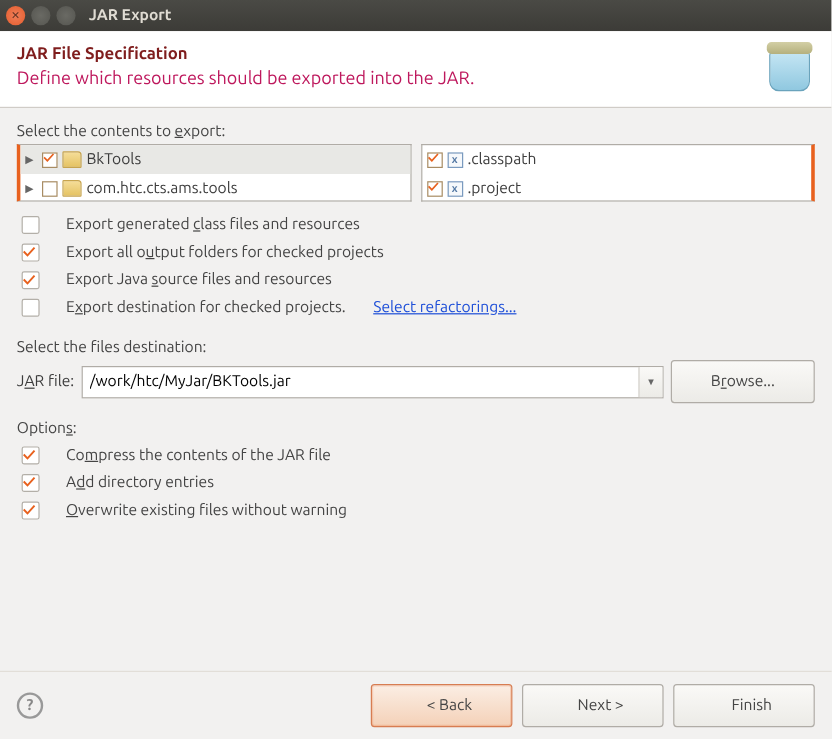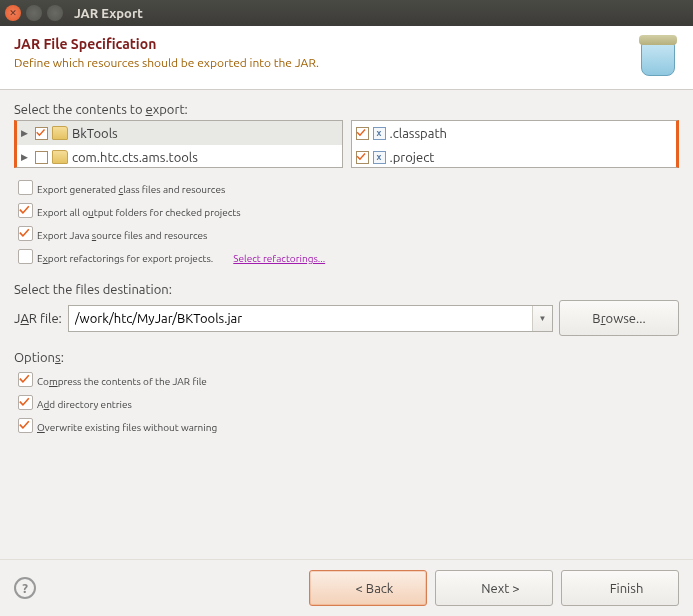--- a/index.html
+++ b/index.html
@@ -6,45 +6,45 @@
 body { background: #f2f1f0; width: 693px; height: 616px; font-size: 13px; color: #3c3c3c; overflow: hidden; }
 
 .titlebar { background: linear-gradient(#4a4a45,#3c3b37); height: 26px; display: flex; align-items: center; padding: 0 5px; }
 .wbtn { width: 16px; height: 16px; border-radius: 50%; margin-right: 5px; display:flex; align-items:center; justify-content:center; font-size:9px; color: rgba(0,0,0,.6); }
 .wbtn.close { background: radial-gradient(#ef7e5a,#e55c2b); }
 .wbtn.dim { background: radial-gradient(#6a6a64,#555550); }
 .title { color: #dfdbd2; font-size: 13px; font-weight: bold; margin-left: 6px; }
 
 .header { background: #fff; padding: 10px 14px; border-bottom: 1px solid #d0ccc7; position:relative; height: 64px; }
 .header h1 { font-size: 14px; font-weight: bold; color: #7f1d1d; margin-bottom: 4px; }
-.header p { font-size: 12px; color: #a16207; }
+.header p { font-size: 15px; color: #be185d; }
 .jaricon { position:absolute; right:14px; top:6px; width:50px; height:50px; }
 .jaricon .jar { position:absolute; right:4px; top:8px; width:34px; height:36px; background: linear-gradient(#c9e8f5,#90c8e0); border-radius: 6px 6px 8px 8px; border: 1px solid #6aa3bc; }
 .jaricon .lid { position:absolute; right:2px; top:3px; width:38px; height:10px; background: linear-gradient(#d3cfa5,#b5b07d); border-radius: 4px; }
 
 .content { padding: 12px 14px 0 14px; }
 
 .lbl { color: #444; margin-bottom: 4px; display:block; }
 
 .dualpane { display:flex; gap:8px; margin-bottom: 12px; }
 .pane { flex:1; background:#fff; border:1px solid #b0aca6; height: 48px; overflow:hidden; position:relative; border-left: 3px solid #e8611e; }
 .pane.right { border-left:1px solid #b0aca6; border-right: 3px solid #e8611e; }
 .prow { display:flex; align-items:center; height:24px; padding: 0 4px; gap:4px; font-size:13px; }
 .prow.sel { background:#e8e8e5; }
 .tri { font-size:9px; color:#666; width:10px; }
 .chk { width:13px; height:13px; background:#fff; border:1px solid #a88c63; position:relative; }
 .chk.on::after { content:"✓"; position:absolute; top:-3px; left:0; color:#e8611e; font-size:13px; font-weight:bold; }
 .ficon { width:16px; height:14px; background: linear-gradient(#f5dd98,#e5c363); border-radius: 1px 3px 1px 1px; border:1px solid #c7a44e; }
 .xicon { width:13px; height:13px; border:1px solid #7a9abf; display:flex;align-items:center;justify-content:center; font-size:9px; color:#5277a3; font-weight:bold; background:#f5f8fb;}
 
-.chkrow { display:flex; align-items:flex-end; gap:4px; margin: 8px 0 8px 4px; font-size:10px; color:#444; }
+.chkrow { display:flex; align-items:flex-start; gap:22px; margin: 8px 0 8px 4px; font-size:13px; color:#444; }
 .cbox { width:15px; height:15px; background:#fff; border:1px solid #b3afa8; border-radius:2px; position:relative; cursor:pointer; }
 .cbox.on { background:#fff; }
 .cbox.on::after { content:"✓"; position:absolute; top:-3px; left:0px; color:#e8611e; font-size:15px; font-weight:bold; }
-.link { color:#a21caf; text-decoration:underline; cursor:pointer; margin-left:16px; }
+.link { color:#1d4ed8; text-decoration:underline; cursor:pointer; margin-left:1px; }
 .u { text-decoration: underline; }
 
 .filerow { display:flex; align-items:center; gap:6px; margin: 4px 0 14px 0; }
 .combo { flex:1; display:flex; border:1px solid #b0aca6; background:#fff; height:27px; }
 .combo input { flex:1; border:none; outline:none; padding:0 6px; font-size:13px; background:transparent; }
 .combo .dd { width:20px; border-left:1px solid #cfccc5; display:flex; align-items:center; justify-content:center; font-size:8px; color:#666; cursor:pointer; background: linear-gradient(#faf9f7,#ecebe7); }
 .btn { height:36px; min-width:120px; background: linear-gradient(#faf9f7,#ecebe7); border:1px solid #b0aca6; border-radius:3px; font-size:13px; color:#444; cursor:pointer; }
 .btn.accent { border-color:#d77d52; background: linear-gradient(#fbeee4,#f4d1b8); box-shadow: inset 0 0 0 1px rgba(232,97,30,.2); }
 
 .footer { position:absolute; bottom:0; left:0; right:0; padding: 10px 14px; background:#f2f1f0; border-top:1px solid #e2ded8; display:flex; align-items:center; }
@@ -112,21 +112,21 @@
   <div class="chkrow">
     <span class="cbox on"></span>
     <span><span>Export all o</span><span class="u">u</span><span>tput folders for checked projects</span></span>
   </div>
   <div class="chkrow">
     <span class="cbox on"></span>
     <span><span>Export Java </span><span class="u">s</span><span>ource files and resources</span></span>
   </div>
   <div class="chkrow">
     <span class="cbox"></span>
-    <span><span>E</span><span class="u">x</span><span>port refactorings for export projects.</span></span>
+    <span><span>E</span><span class="u">x</span><span>port destination for checked projects.</span></span>
     <a class="link">Select refactorings...</a>
   </div>
 
   <div style="height:10px"></div>
   <span class="lbl">Select the files destination:</span>
 
   <div class="filerow">
     <span><span>J</span><span class="u">A</span><span>R file:</span></span>
     <div class="combo">
       <input value="/work/htc/MyJar/BKTools.jar" style="">

